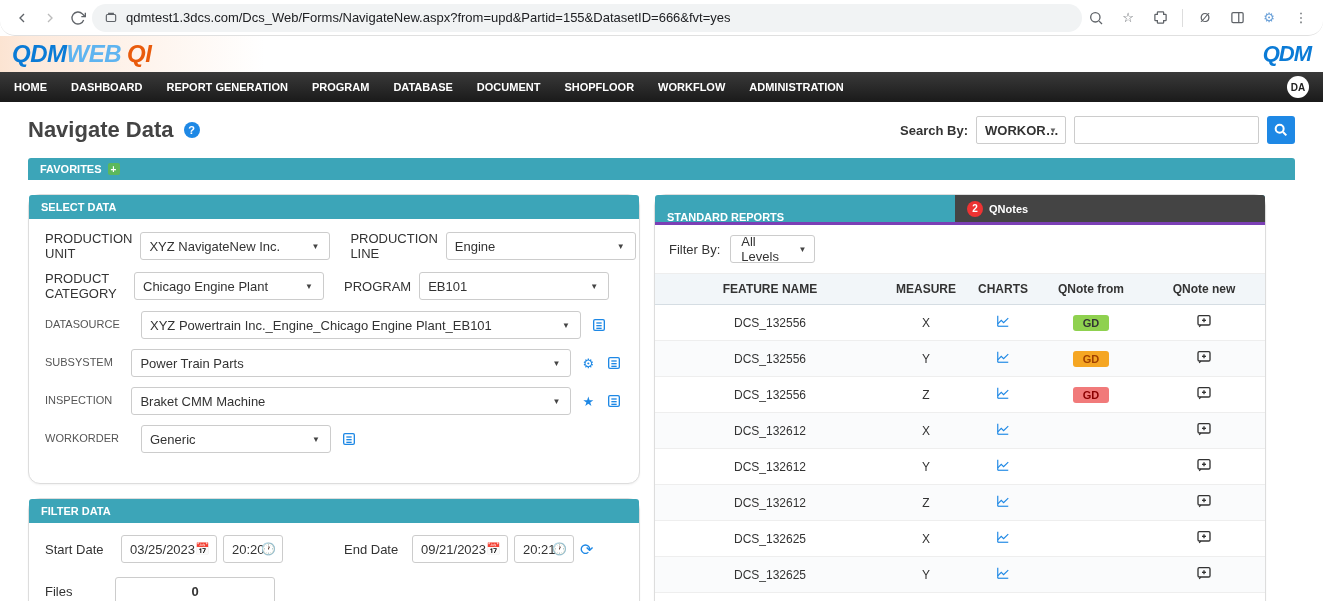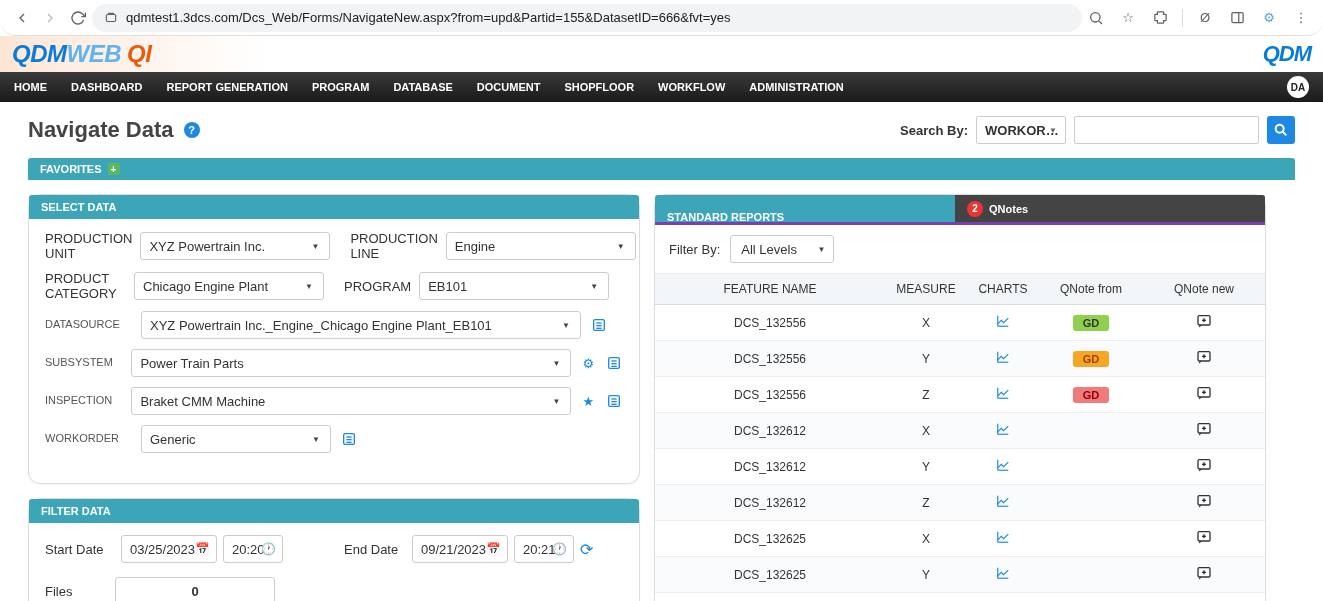--- a/index.html
+++ b/index.html
@@ -77,26 +77,26 @@
 .refresh-icon { color: #1e88e5; cursor: pointer; font-size: 16px; }
 
 
 .right-header { background: #3ca5b8; border-radius: 3px 3px 0 0; display: flex; align-items: stretch; overflow: hidden; height: 27px; }
 .right-header .left { color: #fff; font-size: 11px; font-weight: bold; padding: 6px 12px; flex: 1; margin-top: 10px; }
 .right-header .right { background: #444; color: #fff; font-size: 11px; font-weight: bold; padding: 6px 12px; display: flex; align-items: center; gap: 6px; width: 310px; }
 .not-badge { width: 16px; height: 16px; background: #e33; color: #fff; border-radius: 50%; display: flex; align-items: center; justify-content: center; font-size: 10px; }
 .purple-strip { height: 3px; background: #7b3fb5; }
 
 .filter-row { padding: 10px 14px; display: flex; align-items: center; gap: 10px; font-size: 13px; border-bottom: 1px solid #eee; }
-.filter-sel { border: 1px solid #ccc; border-radius: 3px; height: 28px; padding: 0 26px 0 10px; position: relative; display: flex; align-items: center; background: #fff; width: 104px; font-size: 13px; }
+.filter-sel { border: 1px solid #ccc; border-radius: 3px; height: 28px; padding: 0 26px 0 10px; position: relative; display: flex; align-items: center; background: #fff; width: 85px; font-size: 13px; }
 .filter-sel::after { content: '▼'; position: absolute; right: 8px; font-size: 8px; color: #444; }
 
 
 .tbl { width: 100%; border-collapse: collapse; font-size: 12px; }
-.tbl th { background: #f2f6f9; border-bottom: 1px solid #d5dde3; font-weight: normal; padding: 8px 6px; color: #333; text-align: center; }
+.tbl th { background: #f2f6f9; border-bottom: 1px solid #d5dde3; font-weight: bold; padding: 8px 6px; color: #333; text-align: center; }
 .tbl th:first-child { width: 230px; }
 .tbl th:nth-child(2) { width: 82px; }
 .tbl th:nth-child(3) { width: 72px; }
 .tbl th:nth-child(4) { width: 104px; }
 .tbl td { padding: 8px 6px; text-align: center; border-bottom: 1px solid #eee; }
 .tbl tr:nth-child(even) td { background: #fafbfc; }
 .chart-ic { color: #1e88e5; cursor: pointer; font-size: 15px; display: inline-flex; }
 .badge-gd { display: inline-block; padding: 2px 10px; border-radius: 3px; font-weight: bold; font-size: 11px; }
 .badge-green { background: #8fd14f; color: #333; }
 .badge-orange { background: #f5a623; color: #a04000; }
@@ -209,21 +209,21 @@
 
   <div class="col-left">
 
     <div class="panel">
       <div class="panel-header">SELECT DATA</div>
       <div class="panel-body">
         <div class="two-col-row" style="margin-bottom:10px">
           <div class="half">
             <div class="label">PRODUCTION UNIT</div>
             <div class="select w190">
-                <span>XYZ Powertrain Inc.</span>
+                <span>XYZ NavigateNew Inc.</span>
               </div>
           </div>
           <div class="half">
             <div class="label">PRODUCTION LINE</div>
             <div class="select w190">
                 <span>Engine</span>
               </div>
           </div>
         </div>
         <div class="two-col-row" style="margin-bottom:10px">

